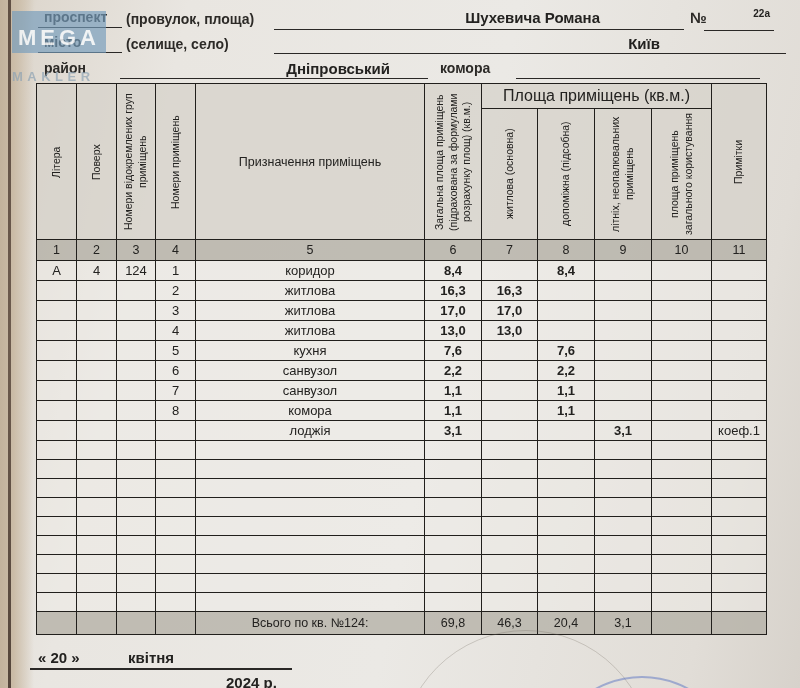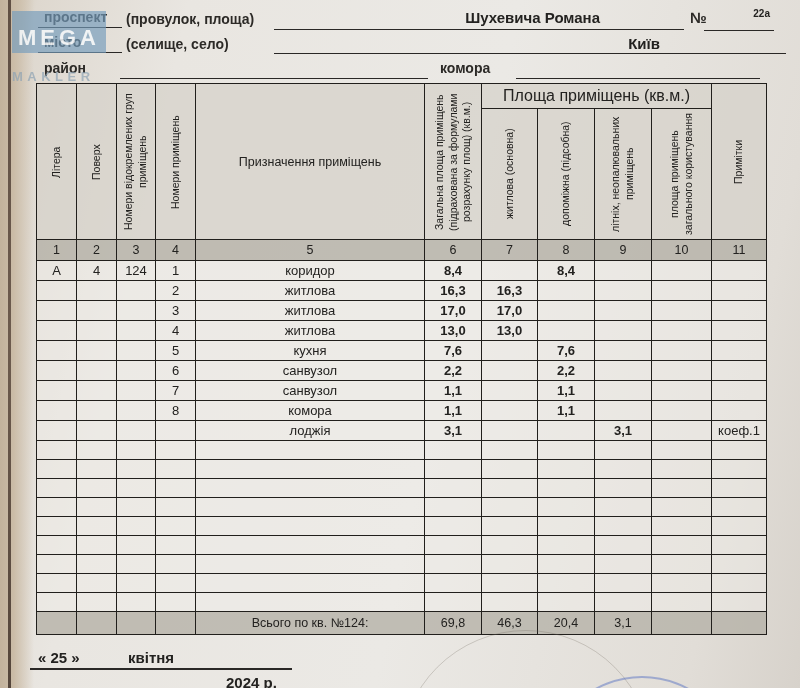--- a/index.html
+++ b/index.html
@@ -94,20 +94,21 @@
   <div class="hdr filled" style="left:706px;top:8px;width:64px;font-size:10px;">22а</div>
   <div class="uline" style="left:704px;top:30px;width:70px;"></div>
 
   <div class="hdr lbl" style="left:44px;top:34px;">місто</div>
   <div class="uline" style="left:38px;top:52px;width:84px;"></div>
   <div class="hdr lbl" style="left:126px;top:36px;">(селище, село)</div>
   <div class="hdr filled" style="left:380px;top:35px;width:280px;font-size:15px;">Київ</div>
   <div class="uline" style="left:274px;top:53px;width:512px;"></div>
 
   <div class="hdr lbl" style="left:44px;top:60px;">район</div>
+  <div class="hdr filled" style="left:150px;top:60px;width:240px;font-size:15px;">Дніпровський</div>
   <div class="uline" style="left:120px;top:78px;width:308px;"></div>
   <div class="hdr lbl" style="left:440px;top:60px;">комора</div>
   <div class="uline" style="left:516px;top:78px;width:244px;"></div>
 
   <table class="doc">
     <colgroup>
       <col style="width:40px">
         <col style="width:40px">
         <col style="width:39px">
         <col style="width:40px">
@@ -414,21 +415,21 @@
           <td>69,8</td>
           <td>46,3</td>
           <td>20,4</td>
           <td>3,1</td>
           <td></td>
           <td></td>
         </tr>
       </tbody>
   </table>
 
-  <div class="footer-txt" style="left:38px;top:649px;">« 25 »</div>
+  <div class="footer-txt" style="left:38px;top:649px;">« 20 »</div>
   <div class="footer-txt" style="left:128px;top:649px;">квітня</div>
   <div class="footer-txt" style="left:226px;top:674px;">2024 р.</div>
   <div class="uline" style="left:30px;top:668px;width:262px;border-bottom-width:2px;"></div>
 
   <div class="ring pencil"></div>
   <div class="ring blue-outer"></div>
 
 </div>
 
 </body></html>

